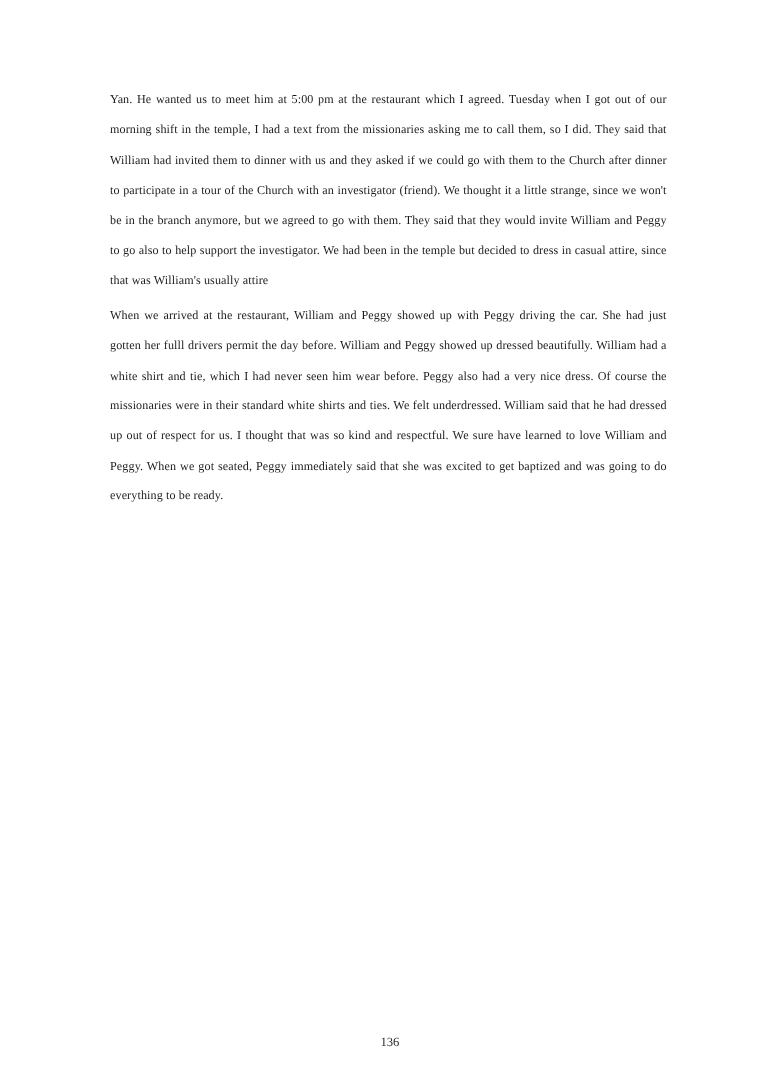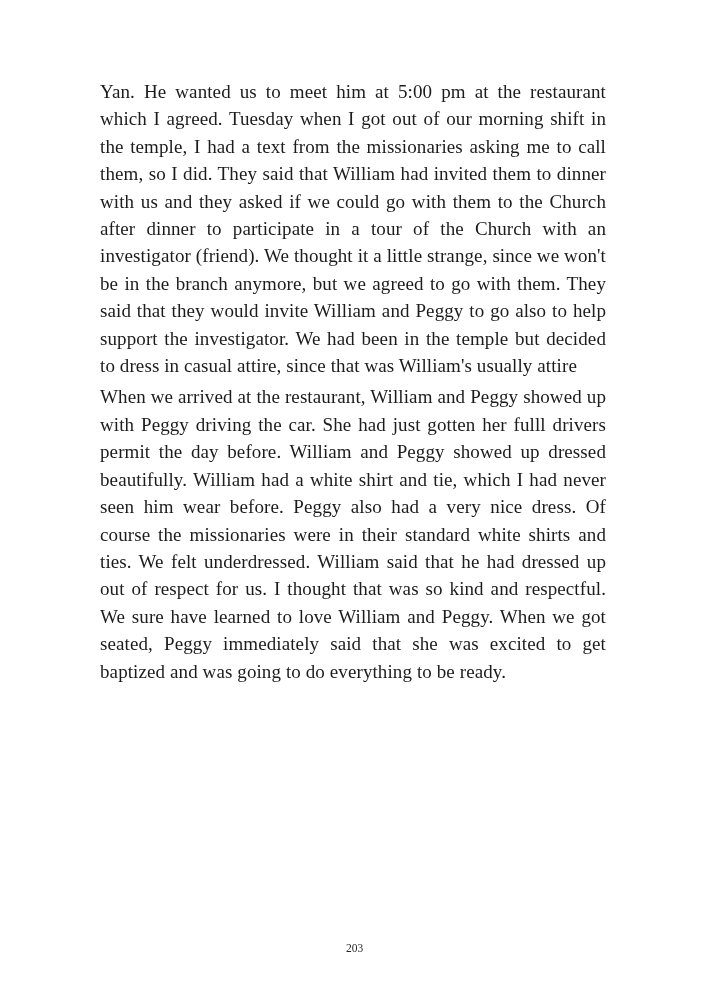--- a/index.html
+++ b/index.html
@@ -24,21 +24,21 @@
     background: #ffffff;
   }
   .text-body {
     position: absolute;
     left: 100px;
     top: 78px;
     width: 506px;
   }
   .para {
     margin: 0;
-    font-size: 19px;
+    font-size: 11px;
     line-height: 27.4px;
     text-align: justify;
     text-justify: inter-word;
     color: #1c1c1c;
     letter-spacing: 0.1px;
   }
   .para + .para {
     margin-top: 4px;
   }
   .page-number {
@@ -55,15 +55,15 @@
 </head>
 <body>
 
 <div class="page">
 
   <div class="text-body">
     <p class="para">Yan.  He wanted us to meet him at 5:00 pm at the restaurant which I agreed. Tuesday when I got out of our morning shift in the temple, I had a text from the missionaries asking me to call them, so I did.  They said that William had invited them to dinner with us and they asked if we could go with them to the Church after dinner to participate in a tour of the Church with an investigator (friend).  We thought it a little strange, since we won't be in the branch anymore, but we agreed to go with them.  They said that they would invite William and Peggy to go also to help support the investigator.  We had been in the temple but decided to dress in casual attire, since that was William's usually attire</p>
     <p class="para">When we arrived at the restaurant, William and Peggy showed up with Peggy driving the car.  She had just gotten her fulll drivers permit the day before.  William and Peggy showed up dressed beautifully.  William had a white shirt and tie, which I had never seen him wear before.  Peggy also had a very nice dress.  Of course the missionaries were in their standard white shirts and ties.  We felt underdressed.  William said that he had dressed up out of respect for us.  I thought that was so kind and respectful.  We sure have learned to love William and Peggy.  When we got seated, Peggy immediately said that she was excited to get baptized and was going to do everything to be ready.</p>
   </div>
 
-  <div class="page-number">203</div>
+  <div class="page-number">136</div>
 
 </div>
 
 </body></html>

